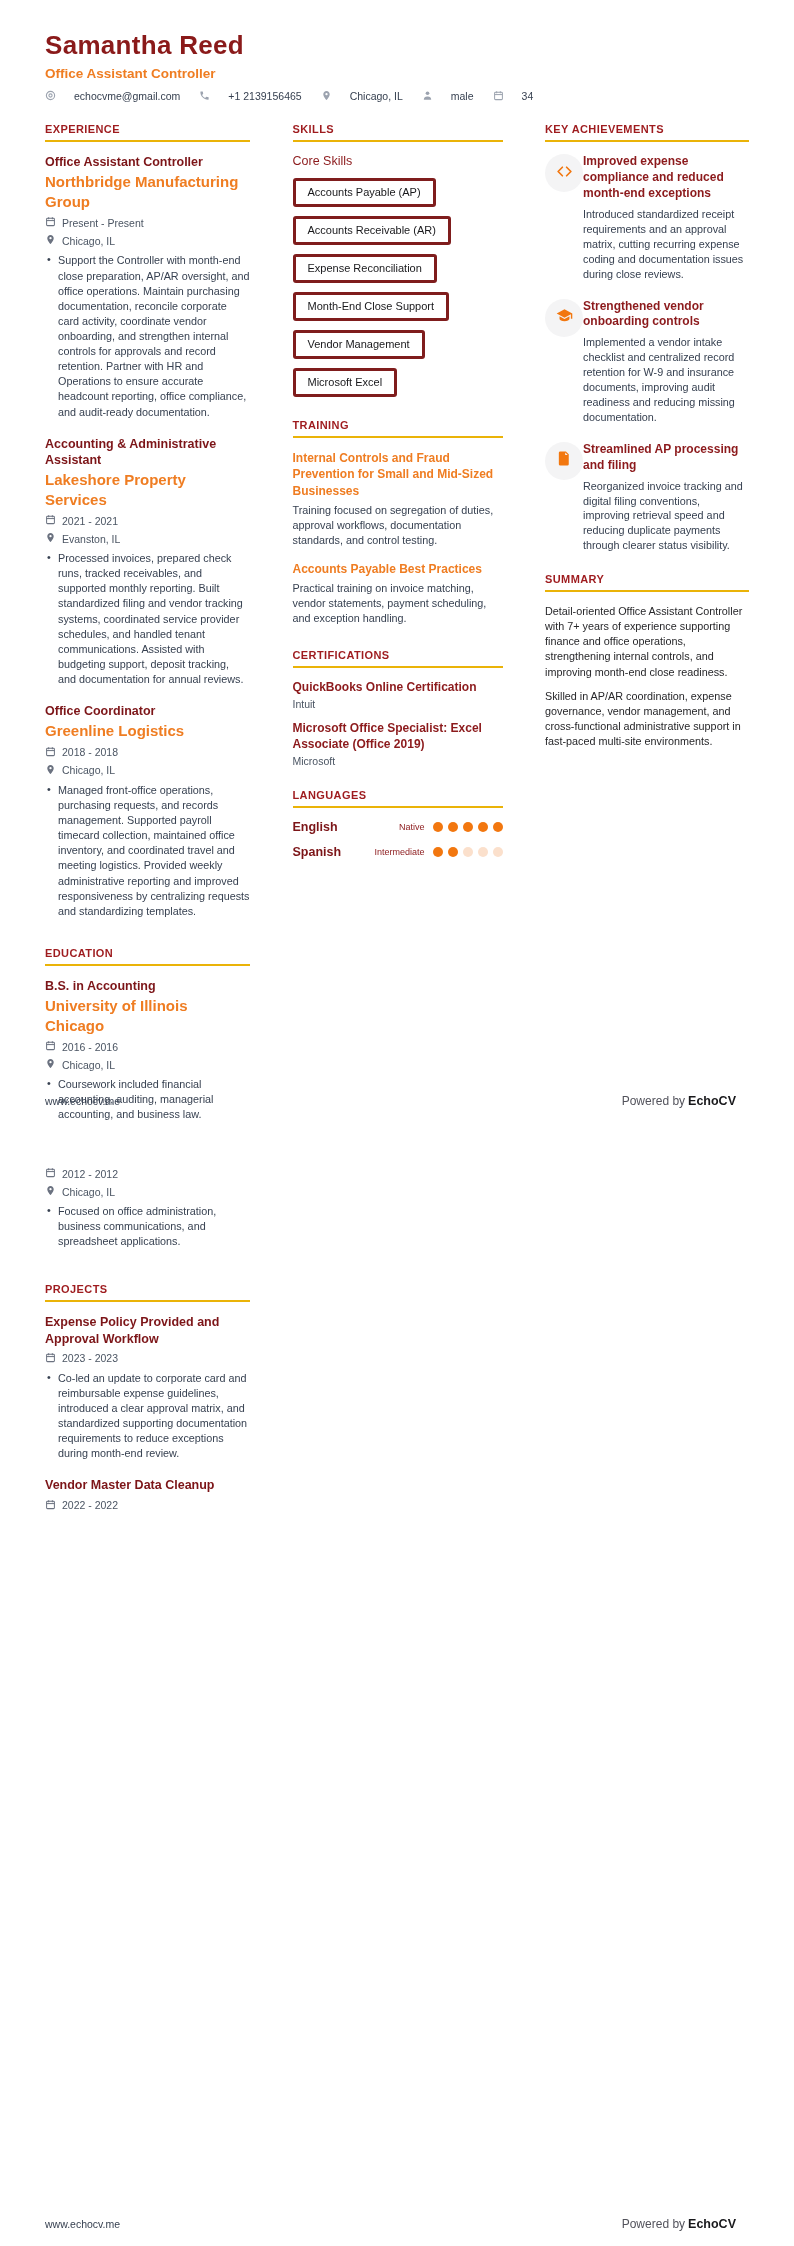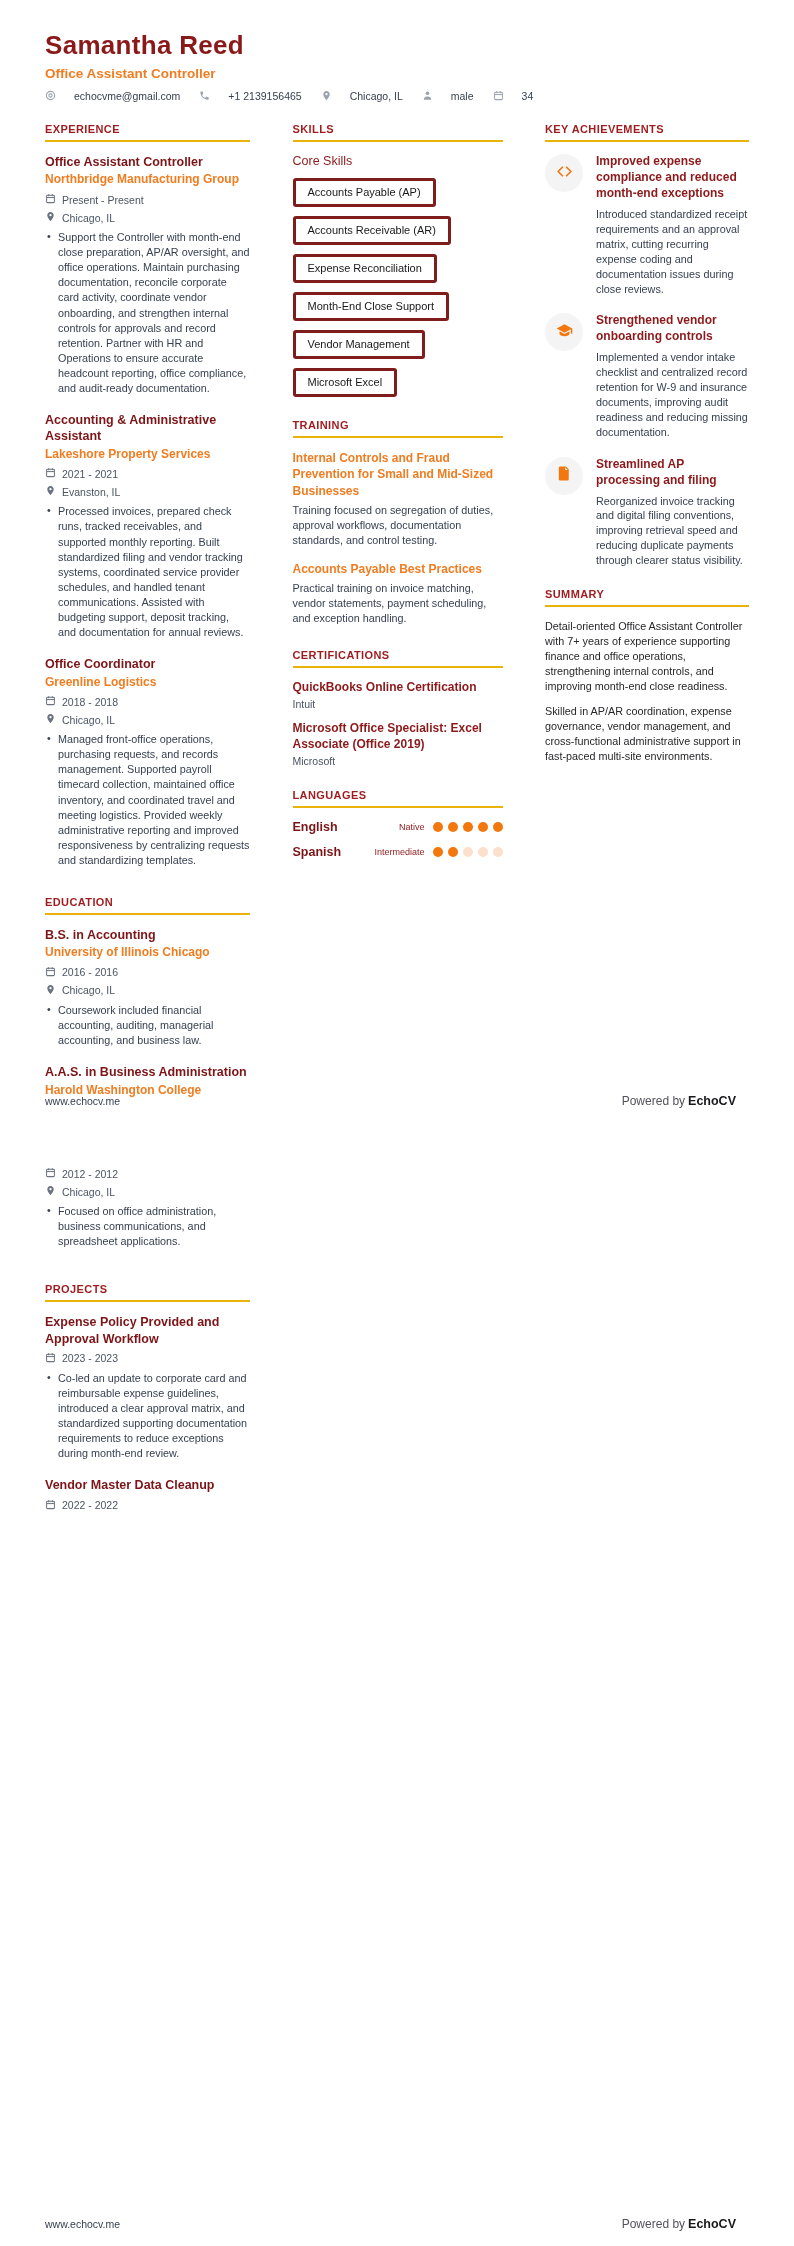--- a/index.html
+++ b/index.html
@@ -29,21 +29,21 @@
 
   .sec { margin-bottom:16px; }
   .sec-h {
     font-size:11px; font-weight:700; color:#9e1b1e; letter-spacing:.4px;
     padding-bottom:5px; border-bottom:2px solid #eab308; margin-bottom:12px;
   }
 
   
   .entry { margin-bottom:16px; }
   .e-title { font-size:12.5px; font-weight:700; color:#7c1518; line-height:1.3; }
-  .e-org { margin-top:2px; font-size:12px; font-weight:700; color:#ef7d22; line-height:1.3; }
+  .e-org { margin-top:2px; font-size:15px; font-weight:700; color:#ef7d22; line-height:1.3; }
   .meta { display:flex; align-items:center; gap:6px; margin-top:5px; font-size:10.5px; color:#4b5563; }
   .meta svg { color:#6b7280; flex:0 0 auto; }
   .bullet { position:relative; margin-top:6px; padding-left:13px; font-size:10.8px; line-height:1.4; color:#374151; }
   .bullet::before { content:"•"; position:absolute; left:2px; top:-1px; color:#374151; }
 
   
   .sub-h { font-size:12.5px; font-weight:400; color:#8c1a1c; margin-bottom:10px; }
   .skill-line { margin-bottom:9px; }
   .skill-box {
     display:inline-block; border:3px solid #7f1d1d; border-radius:3px;
@@ -61,21 +61,21 @@
   
   .lang-row { display:flex; align-items:center; justify-content:space-between; margin-bottom:11px; }
   .lang-name { font-size:12.5px; font-weight:700; color:#7c1518; }
   .lang-right { display:flex; align-items:center; gap:8px; }
   .lang-level { font-size:9px; color:#8c1a1c; }
   .dots { display:flex; gap:5px; }
   .dot { width:10px; height:10px; border-radius:50%; background:#fbe0cc; }
   .dot.filled { background:#f2770f; }
 
   
-  .ach { display:flex; gap:13px; margin-bottom:17px; }
+  .ach { display:flex; margin-bottom:17px; }
   .ach-ic { width:38px; height:38px; flex:0 0 38px; border-radius:50%; background:#f4f4f5;
             display:flex; align-items:center; justify-content:center; color:#f2770f; }
   .ach-title { font-size:12px; font-weight:700; color:#8c1a1c; line-height:1.33; }
   .ach-body { margin-top:5px; font-size:10.8px; line-height:1.38; color:#374151; }
 
   
   .sum-p { font-size:10.8px; line-height:1.4; color:#27272a; margin-bottom:9px; }
 
   
   .sec-gap { margin-top:28px; }

